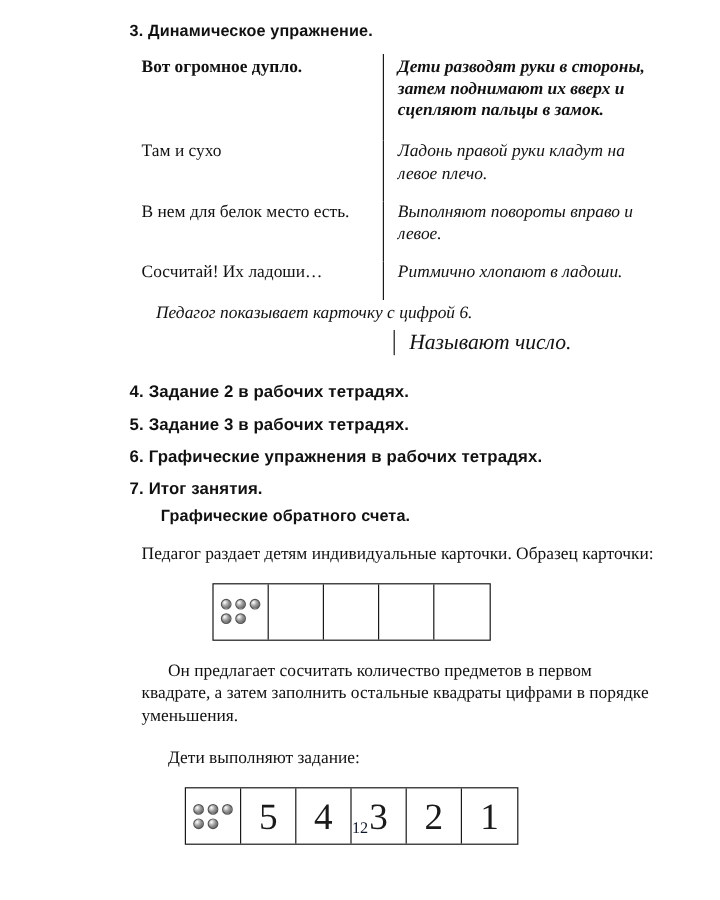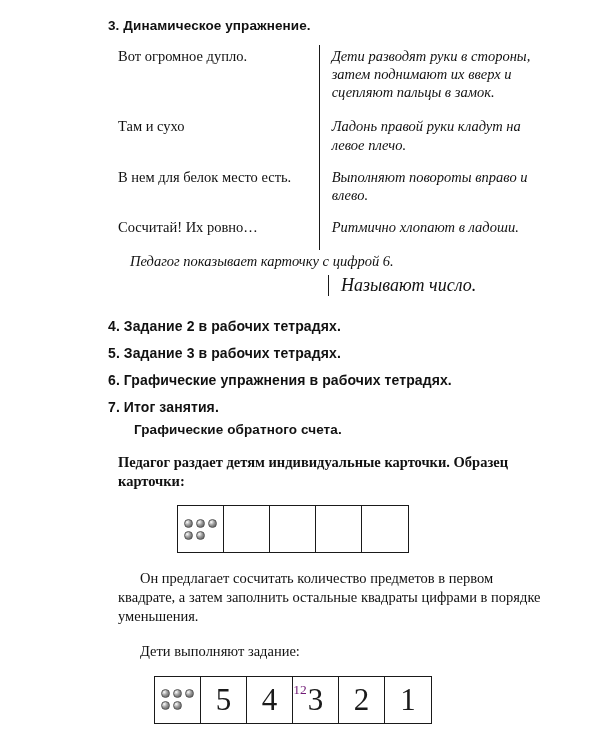--- a/index.html
+++ b/index.html
@@ -46,21 +46,21 @@
   .exercise td.left {
     width: 196px;
     padding-right: 10px;
   }
   .exercise td.right {
     width: 212px;
     font-style: italic;
     border-left: 1px solid #1a1a1a;
     padding-left: 12px;
   }
-  .exercise tr.first td { padding-top: 2px; }
+  .exercise tr.first td { padding-top: 2px; font-weight: bold; }
   .exercise td.tall { padding-bottom: 16px; }
 
   .teacher-note {
     font-style: italic;
     font-size: 14.5px;
     margin: 2px 0 0 90px;
     line-height: 1.3;
   }
   .answer-row {
     margin: 4px 0 0 288px;
@@ -92,21 +92,21 @@
     letter-spacing: 0.1px;
   }
 
   .para {
     font-size: 14.5px;
     line-height: 1.32;
     margin: 16px 0 0 78px;
     width: 430px;
   }
   .para.bold-serif {
-    font-weight: bold;
+    font-weight: normal;
   }
   .para.indent {
     text-indent: 22px;
   }
 
   
   .grid-wrap {
     display: flex;
     justify-content: center;
     margin-top: 14px;
@@ -151,21 +151,21 @@
 
   .grid.second .cell { width: 46px; height: 46px; }
 
   .page-number {
     position: absolute;
     bottom: 52px;
     left: 0;
     width: 600px;
     text-align: center;
     font-size: 13.5px;
-    color: #701a75;
+    color: #0f172a;
   }
 </style>
 </head>
 <body>
 
 <div class="page">
 
   <div class="heading">3. Динамическое упражнение.</div>
 
   <table class="exercise">
@@ -173,24 +173,24 @@
       <tr class="first">
         <td class="left">Вот огромное дупло.</td>
         <td class="right tall" rowspan="1">Дети разводят руки в стороны, затем поднимают их вверх и сцепляют пальцы в замок.</td>
       </tr>
       <tr>
         <td class="left">Там и сухо</td>
         <td class="right">Ладонь правой руки кладут на левое плечо.</td>
       </tr>
       <tr>
         <td class="left">В нем для белок место есть.</td>
-        <td class="right">Выполняют повороты вправо и влево.</td>
+        <td class="right">Выполняют повороты вправо и левое.</td>
       </tr>
       <tr>
-        <td class="left">Сосчитай! Их ровно…</td>
+        <td class="left">Сосчитай! Их ладоши…</td>
         <td class="right">Ритмично хлопают в ладоши.</td>
       </tr>
     </tbody>
   </table>
 
   <div class="teacher-note">Педагог показывает карточку с цифрой 6.</div>
   <div class="answer-row">Называют число.</div>
 
   <ul class="items">
     <li>4. Задание 2 в рабочих тетрадях.</li>

